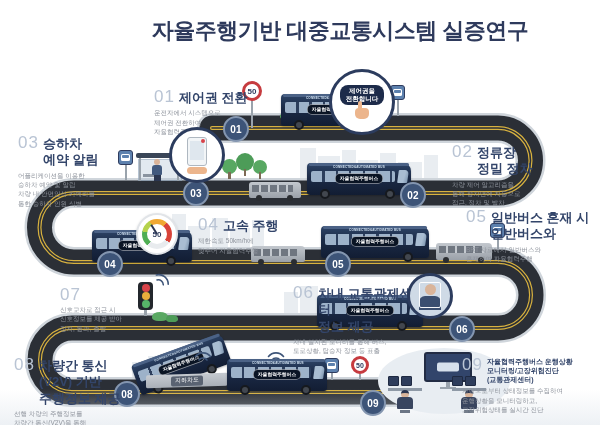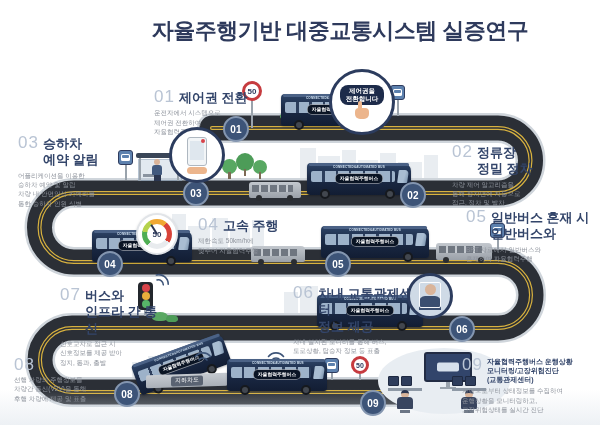--- a/index.html
+++ b/index.html
@@ -231,30 +231,30 @@
         <span class="sec-num">06</span>
       <span class="sec-title">차내 교통관제센터
 정보 제공</span>
       </div>
     <div class="sec-body">차내 설치된 모니터를 통해 버스,
 도로상황, 탑승자 정보 등 표출</div>
   </div>
   <div class="sec" style="left:60px;top:286px;width:104px;">
     <div class="sec-head">
         <span class="sec-num">07</span>
-      <span class="sec-title">버스와
-인프라 간 통신</span>
       </div>
     <div class="sec-body">신호교차로 접근 시
 신호정보를 제공 받아
 정지, 통과, 출발</div>
   </div>
   <div class="sec" style="left:14px;top:356px;width:122px;">
     <div class="sec-head">
         <span class="sec-num">08</span>
+      <span class="sec-title">차량간 통신(V2V) 기반
+주행정보 제공</span>
       </div>
     <div class="sec-body">선행 차량의 주행정보를
 차량간 통신(V2V)을 통해
 후행 차량에 제공 및 표출</div>
   </div>
   <div class="sec small-title" style="left:462px;top:356px;width:134px;">
     <div class="sec-head">
         <span class="sec-num">09</span>
       <span class="sec-title">자율협력주행버스 운행상황
 모니터링/고장위험진단

